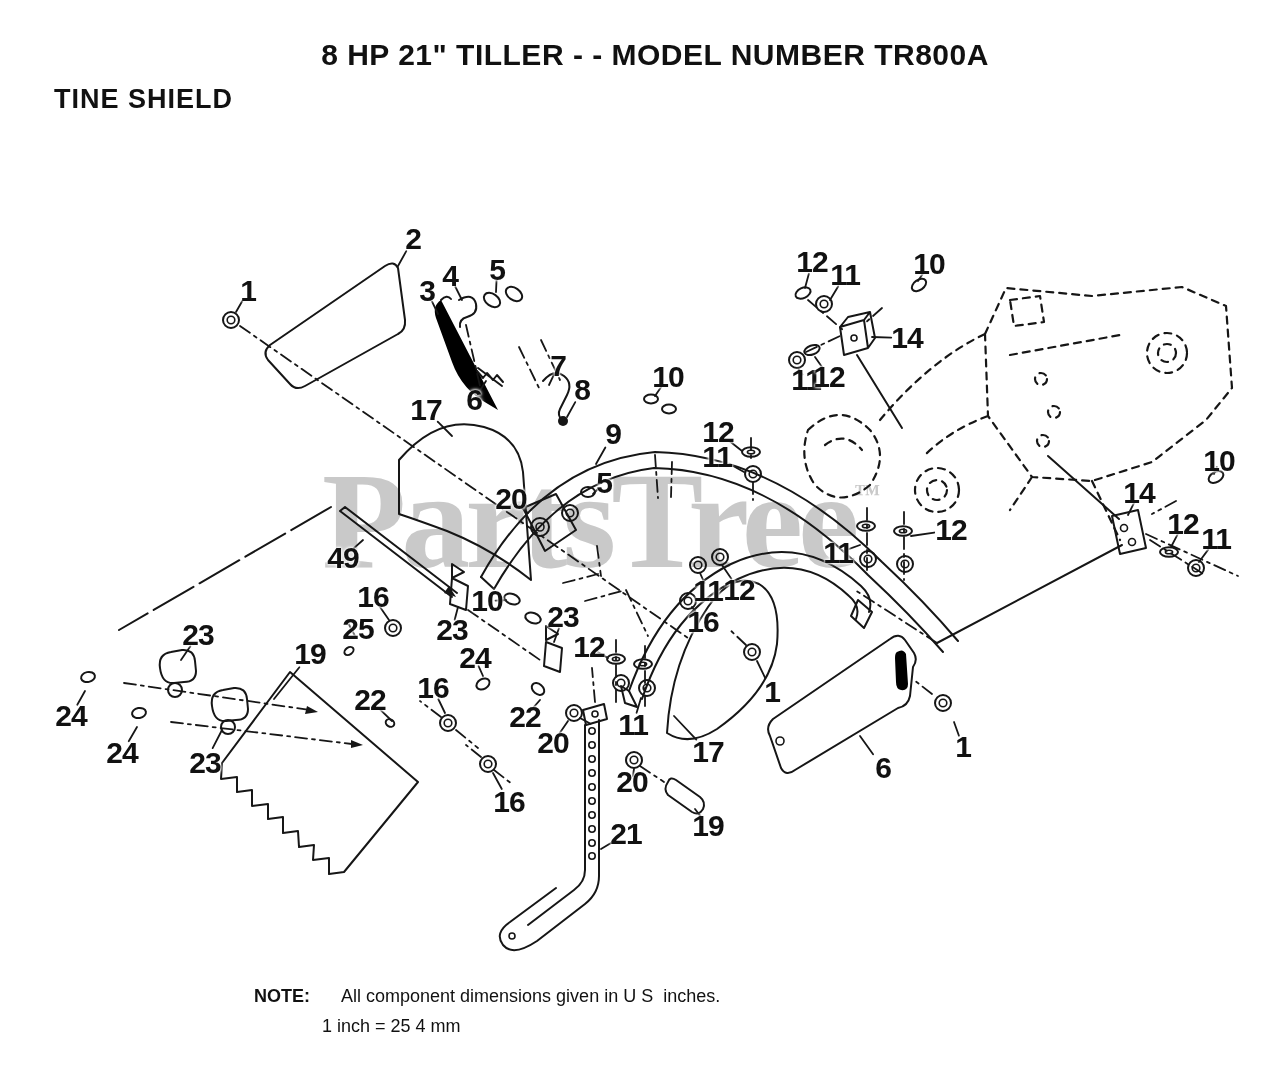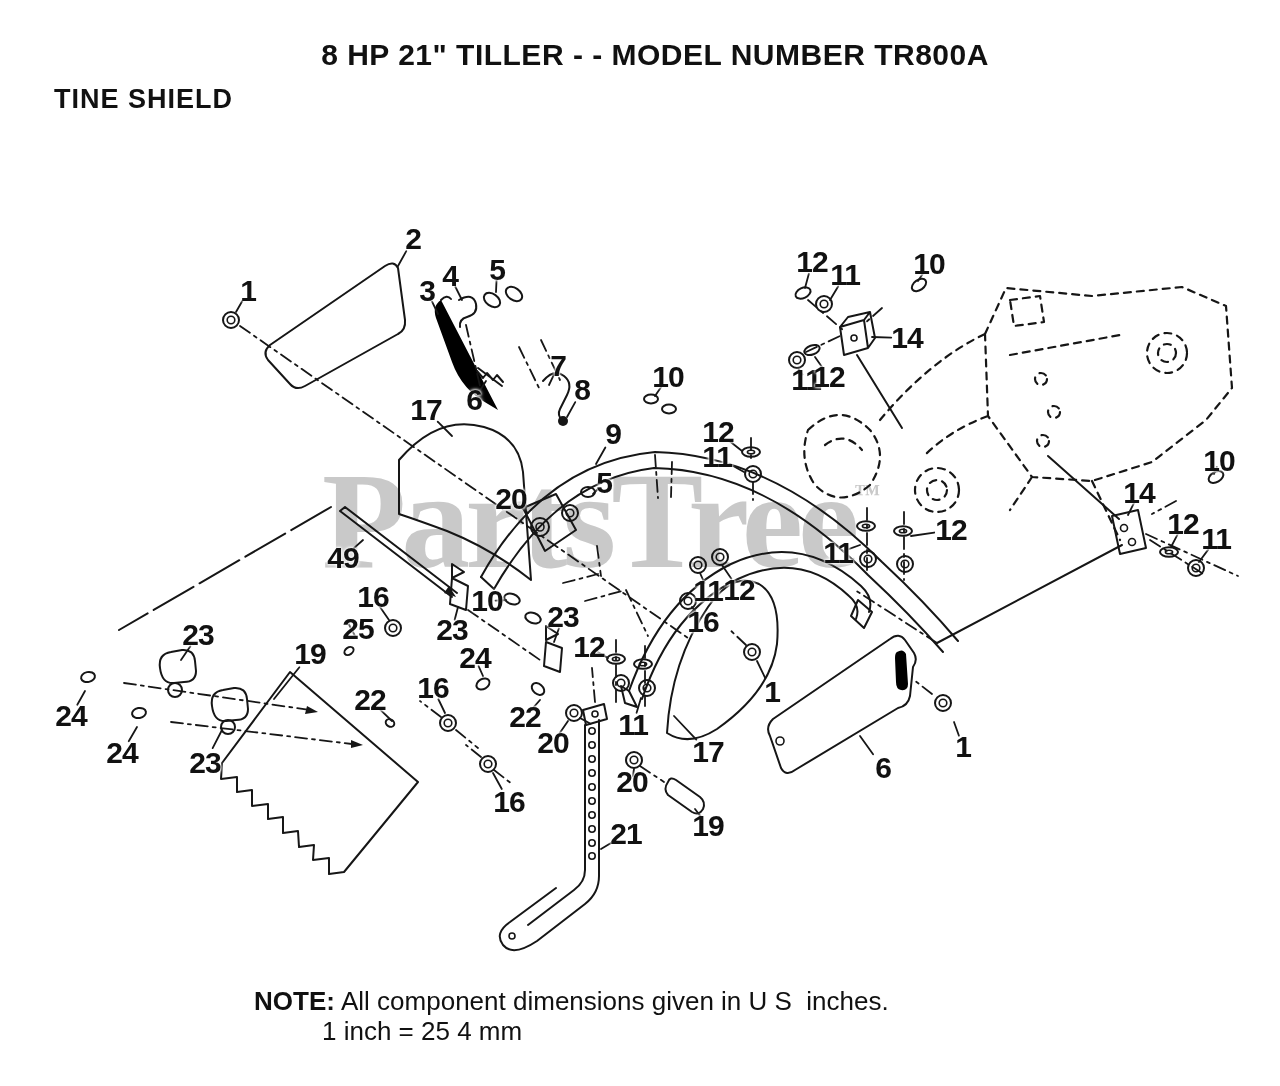--- a/index.html
+++ b/index.html
@@ -10,21 +10,21 @@
   .section-title{position:absolute;left:54px;top:84px;font-size:27px;font-weight:bold;letter-spacing:1px}
   #wm{position:absolute;left:322px;top:452px;z-index:1;color:#c9c9c9;
       font-family:"Liberation Serif",serif;font-weight:bold;font-size:138px;
       letter-spacing:-5px;line-height:1;white-space:nowrap;user-select:none}
   #wm sup{font-size:26px;letter-spacing:0;vertical-align:65px}
   svg.art{position:absolute;left:0;top:0;z-index:2}
   #leads line{stroke:#161616;stroke-width:1.8;stroke-linecap:round}
   #callouts .callout{position:absolute;transform:translate(-50%,-50%);z-index:5;
       font-size:30px;font-weight:bold;letter-spacing:-1px;
       text-shadow:0 0 4px #fff,0 0 3px #fff,0 0 2px #fff}
-  .note{position:absolute;font-size:26px;white-space:pre}
+  .note{position:absolute;font-size:18px;white-space:pre}
   .note-label{left:254px;top:986px;font-weight:bold}
   .note-line1{left:341px;top:986px}
   .note-line2{left:322px;top:1016px}
   
   .k{stroke:#161616;fill:none;stroke-width:2;stroke-linecap:round;stroke-linejoin:round}
   .k25{stroke-width:2.5}
   .k16{stroke-width:1.6}
   .dd{stroke-dasharray:12 5 3 5;stroke-width:1.8}
   .dash{stroke-dasharray:7 6;stroke-width:2.2}
   .fill{fill:#161616;stroke:none}

